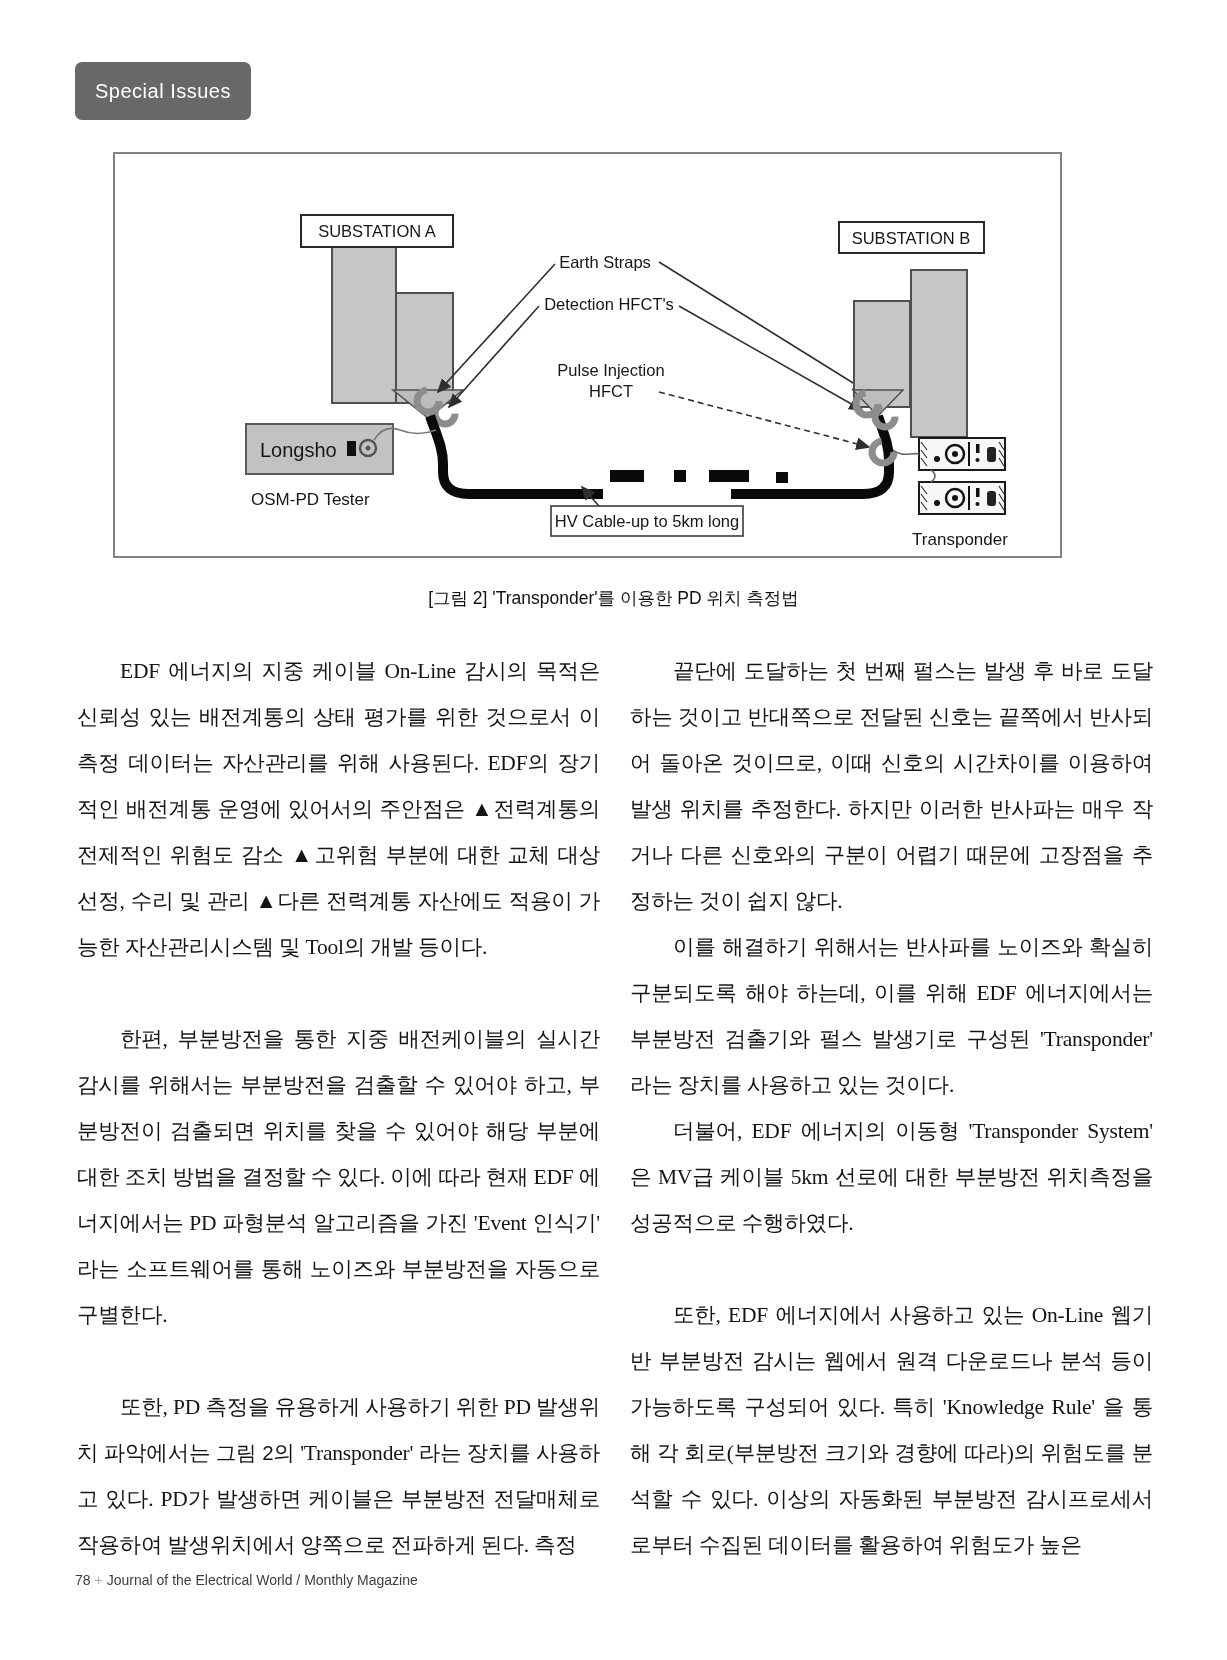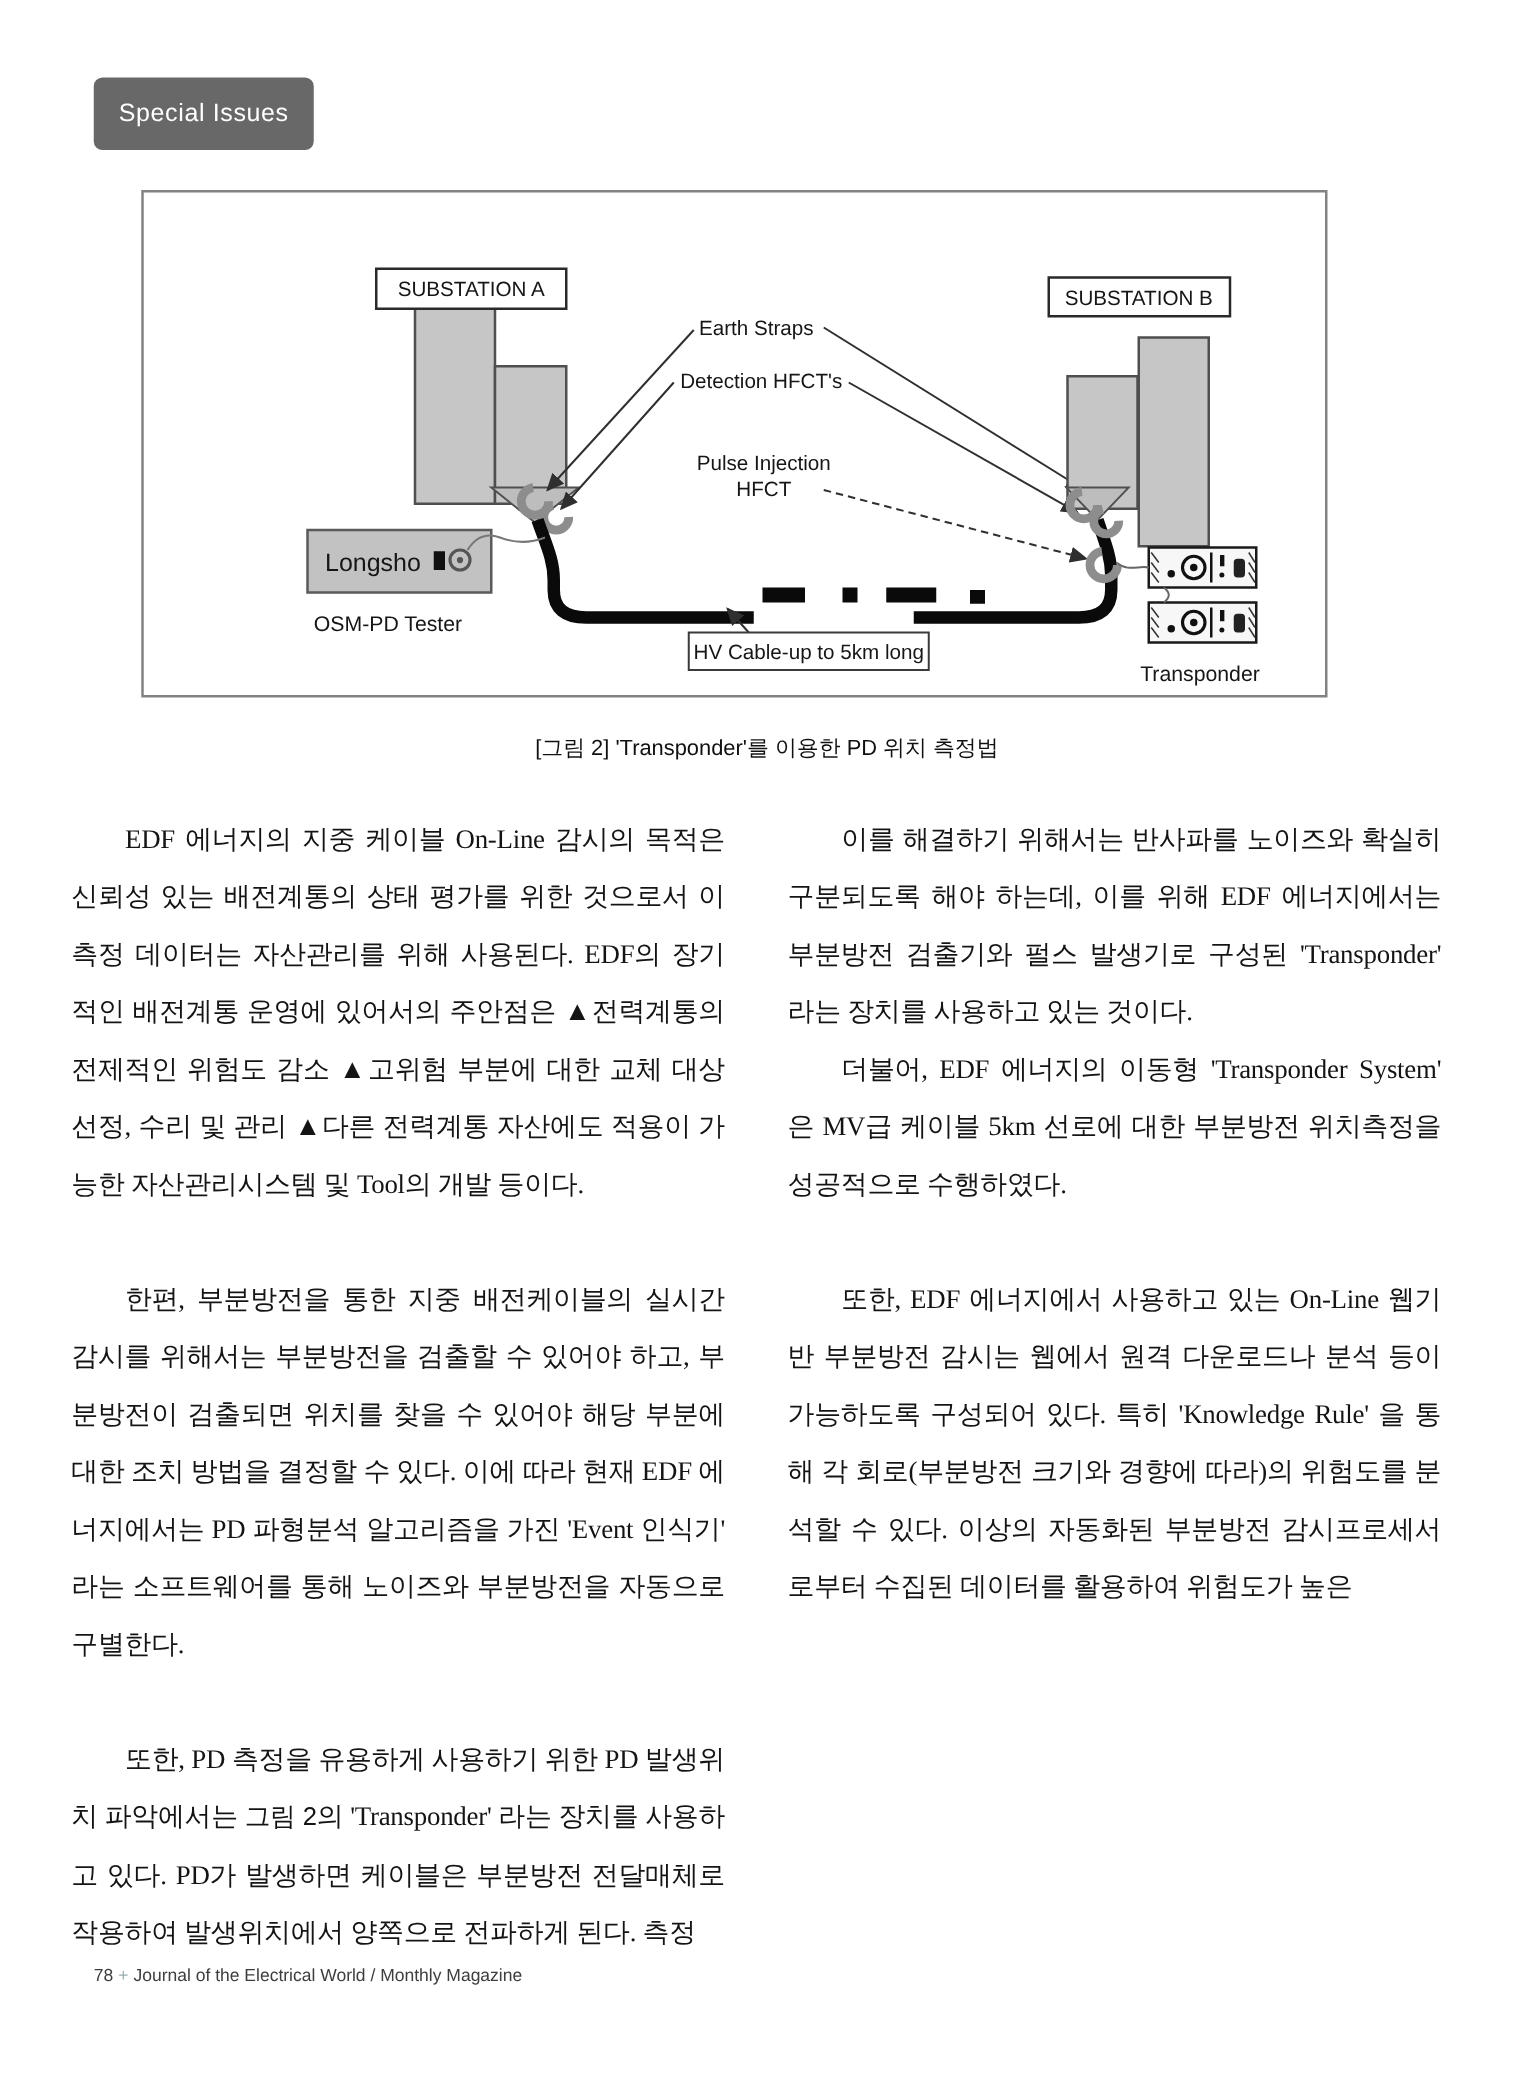--- a/index.html
+++ b/index.html
@@ -14,21 +14,21 @@
   }
   .figure-box{
     position:absolute;left:113px;top:152px;width:929px;height:402px;
     border:2px solid #828282;background:#ffffff;padding-left:16px;
   }
   .figure-caption{
     position:absolute;left:0;top:586px;width:1227px;text-align:center;
     font-family:"Liberation Sans","DejaVu Sans",sans-serif;font-size:17.5px;color:#101010;
   }
   .col{position:absolute;top:648px;width:523px;}
-  .col-left{left:57px;}
+  .col-left{left:77px;}
   .col-right{left:630px;}
   .col p{
     margin:0;text-indent:43px;text-align:justify;
     font-size:21.5px;line-height:46px;color:#141414;letter-spacing:-0.2px;
   }
   .col p.gap{margin-top:46px;}
   .bold{font-weight:normal;font-family:"Liberation Sans","DejaVu Sans",sans-serif;font-size:20.5px;}
   .footer{
     position:absolute;left:75px;top:1572px;
     font-family:"Liberation Sans","DejaVu Sans",sans-serif;font-size:14px;color:#3d3d3d;
@@ -133,20 +133,21 @@
 
 <div class="figure-caption">[그림 2] 'Transponder'를 이용한 PD 위치 측정법</div>
 
 <div class="col col-left">
   <p>EDF 에너지의 지중 케이블 On-Line 감시의 목적은 신뢰성 있는 배전계통의 상태 평가를 위한 것으로서 이 측정 데이터는 자산관리를 위해 사용된다. EDF의 장기적인 배전계통 운영에 있어서의 주안점은 ▲전력계통의 전제적인 위험도 감소 ▲고위험 부분에 대한 교체 대상 선정, 수리 및 관리 ▲다른 전력계통 자산에도 적용이 가능한 자산관리시스템 및 Tool의 개발 등이다.</p>
   <p class="gap">한편, 부분방전을 통한 지중 배전케이블의 실시간 감시를 위해서는 부분방전을 검출할 수 있어야 하고, 부분방전이 검출되면 위치를 찾을 수 있어야 해당 부분에 대한 조치 방법을 결정할 수 있다. 이에 따라 현재 EDF 에너지에서는 PD 파형분석 알고리즘을 가진 'Event 인식기' 라는 소프트웨어를 통해 노이즈와 부분방전을 자동으로 구별한다.</p>
   <p class="gap"><span>또한, PD 측정을 유용하게 사용하기 위한 PD 발생위치 파악에서는 </span><span class="bold">그림 2</span><span>의 'Transponder' 라는 장치를 사용하고 있다. PD가 발생하면 케이블은 부분방전 전달매체로 작용하여 발생위치에서 양쪽으로 전파하게 된다. 측정</span></p>
 </div>
 
 <div class="col col-right">
+  <p>끝단에 도달하는 첫 번째 펄스는 발생 후 바로 도달하는 것이고 반대쪽으로 전달된 신호는 끝쪽에서 반사되어 돌아온 것이므로, 이때 신호의 시간차이를 이용하여 발생 위치를 추정한다. 하지만 이러한 반사파는 매우 작거나 다른 신호와의 구분이 어렵기 때문에 고장점을 추정하는 것이 쉽지 않다.</p>
   <p>이를 해결하기 위해서는 반사파를 노이즈와 확실히 구분되도록 해야 하는데, 이를 위해 EDF 에너지에서는 부분방전 검출기와 펄스 발생기로 구성된 'Transponder' 라는 장치를 사용하고 있는 것이다.</p>
   <p>더불어, EDF 에너지의 이동형 'Transponder System' 은 MV급 케이블 5km 선로에 대한 부분방전 위치측정을 성공적으로 수행하였다.</p>
   <p class="gap">또한, EDF 에너지에서 사용하고 있는 On-Line 웹기반 부분방전 감시는 웹에서 원격 다운로드나 분석 등이 가능하도록 구성되어 있다. 특히 'Knowledge Rule' 을 통해 각 회로(부분방전 크기와 경향에 따라)의 위험도를 분석할 수 있다. 이상의 자동화된 부분방전 감시프로세서로부터 수집된 데이터를 활용하여 위험도가 높은</p>
 </div>
 
 <div class="footer">
   <span>78</span><span class="plus">+</span><span>Journal of the Electrical World / Monthly Magazine</span>
 </div>
 
 </body></html>

